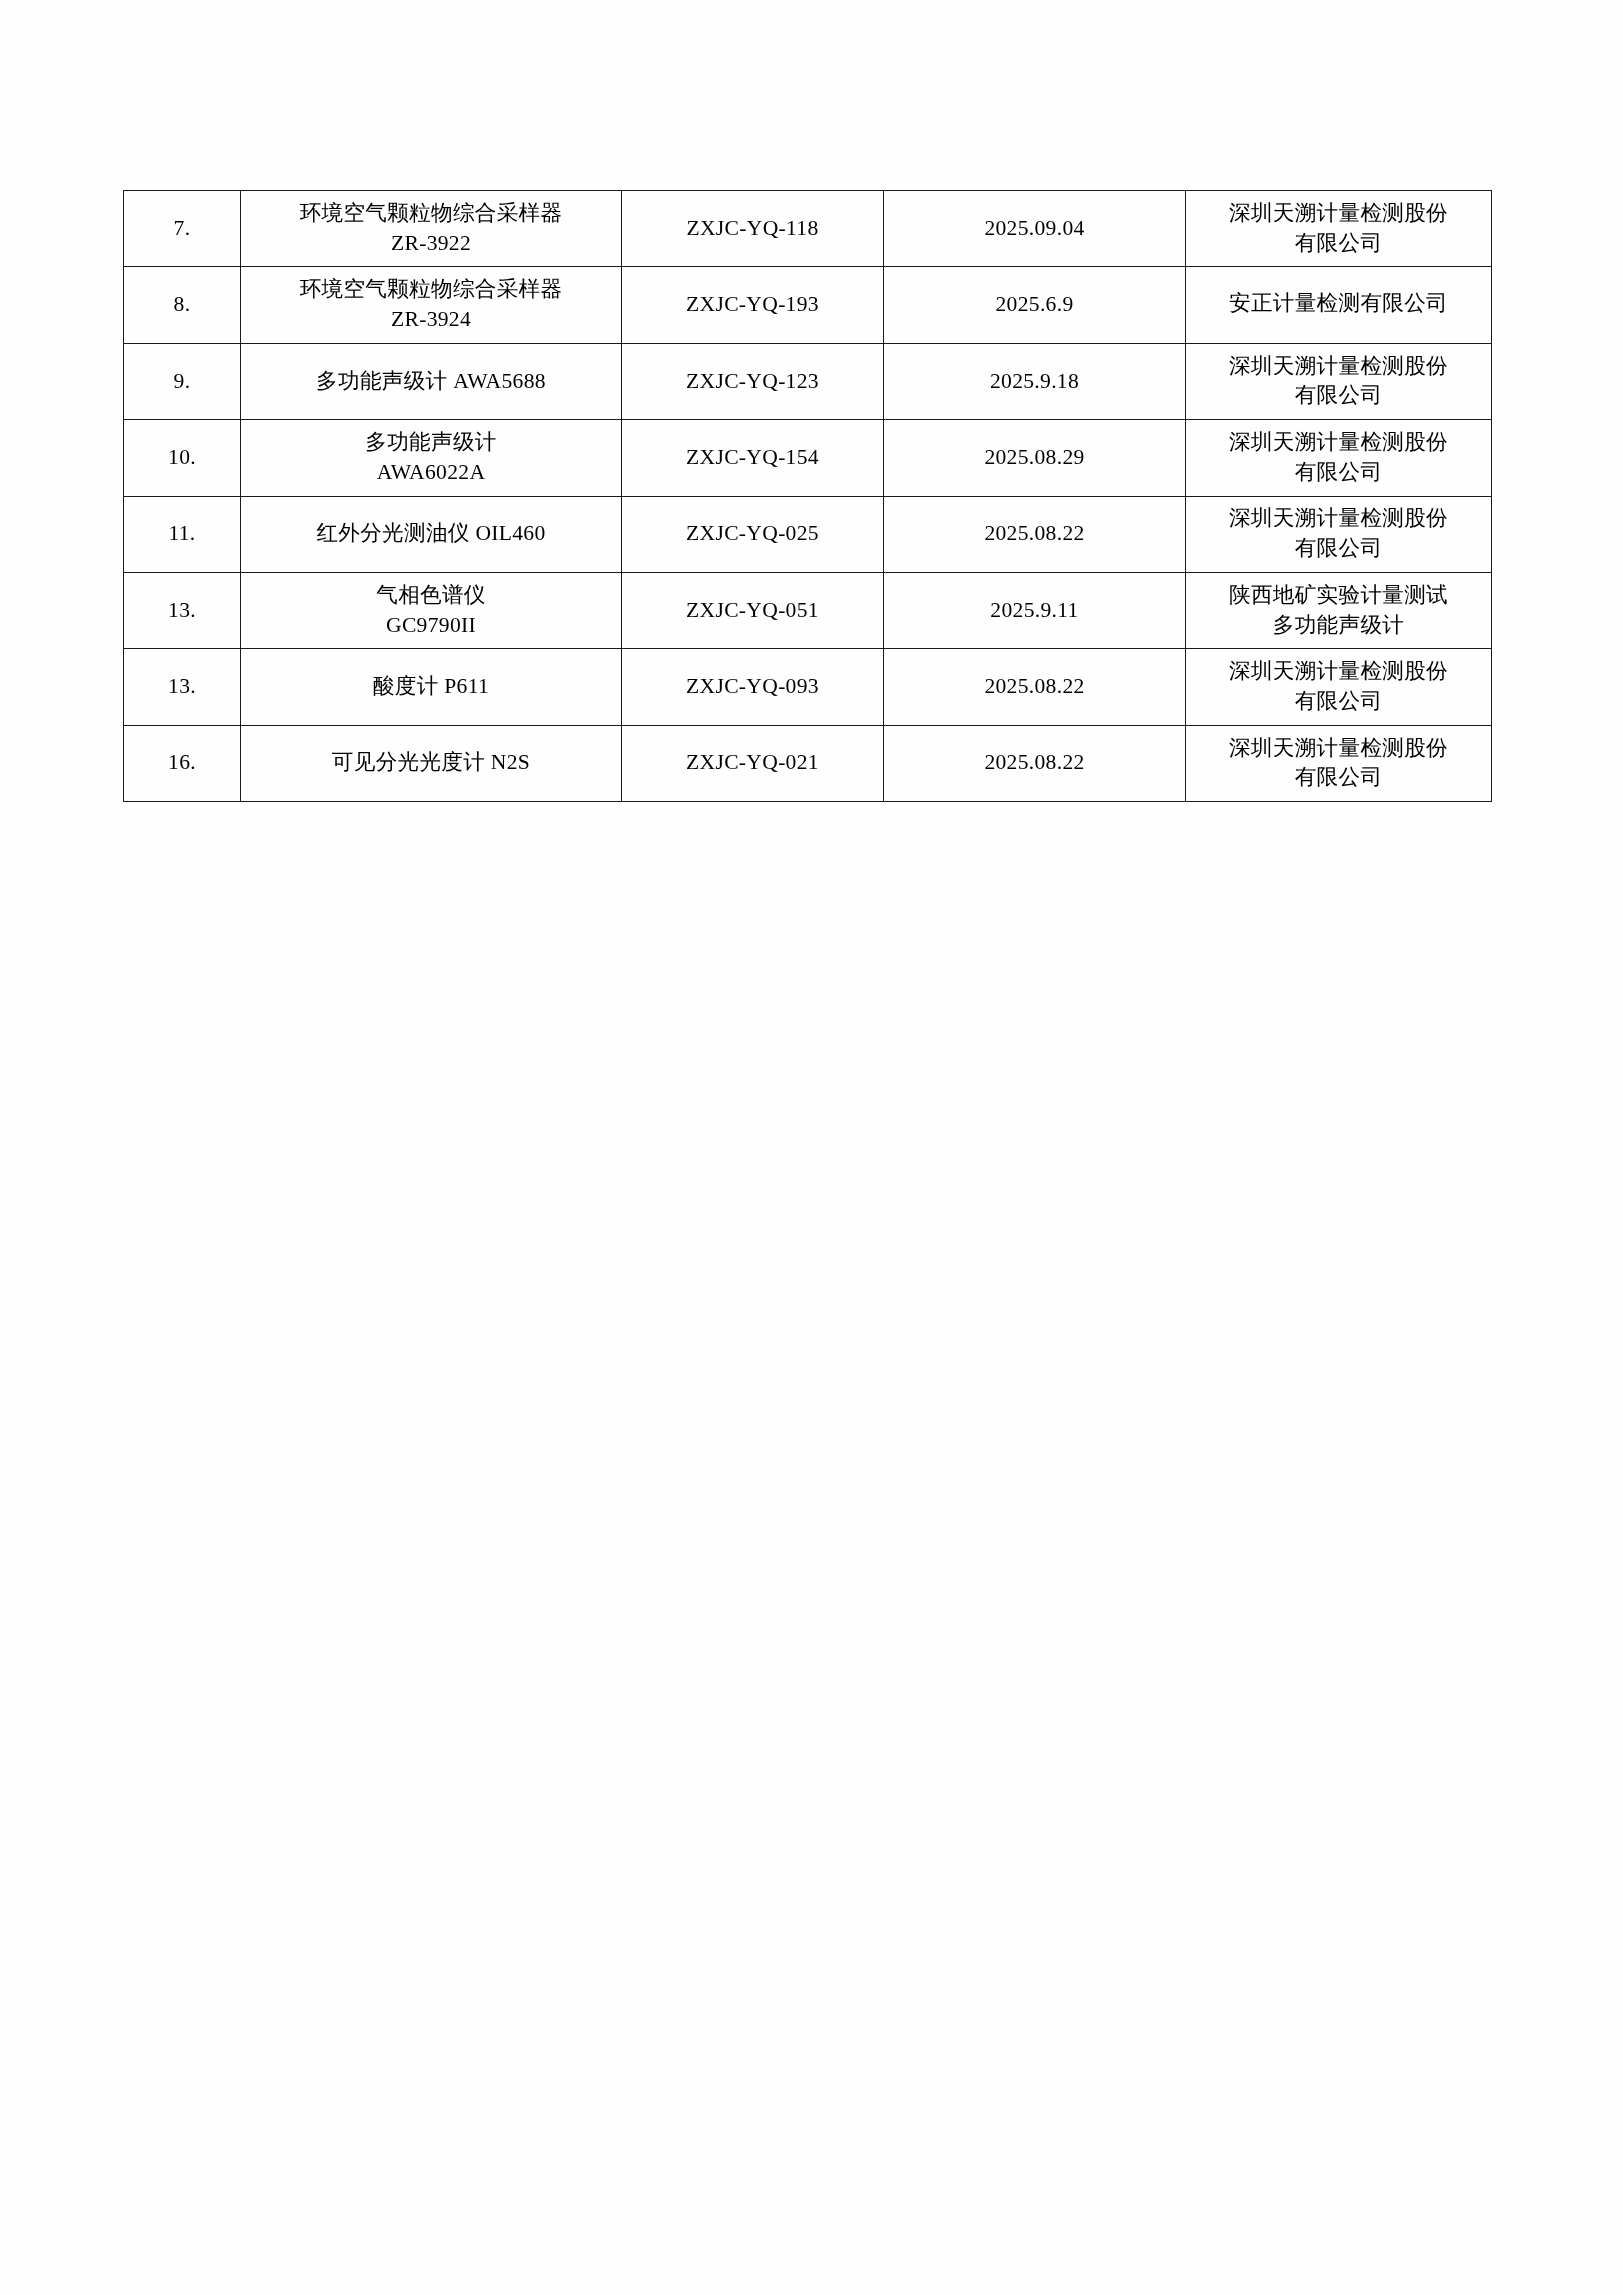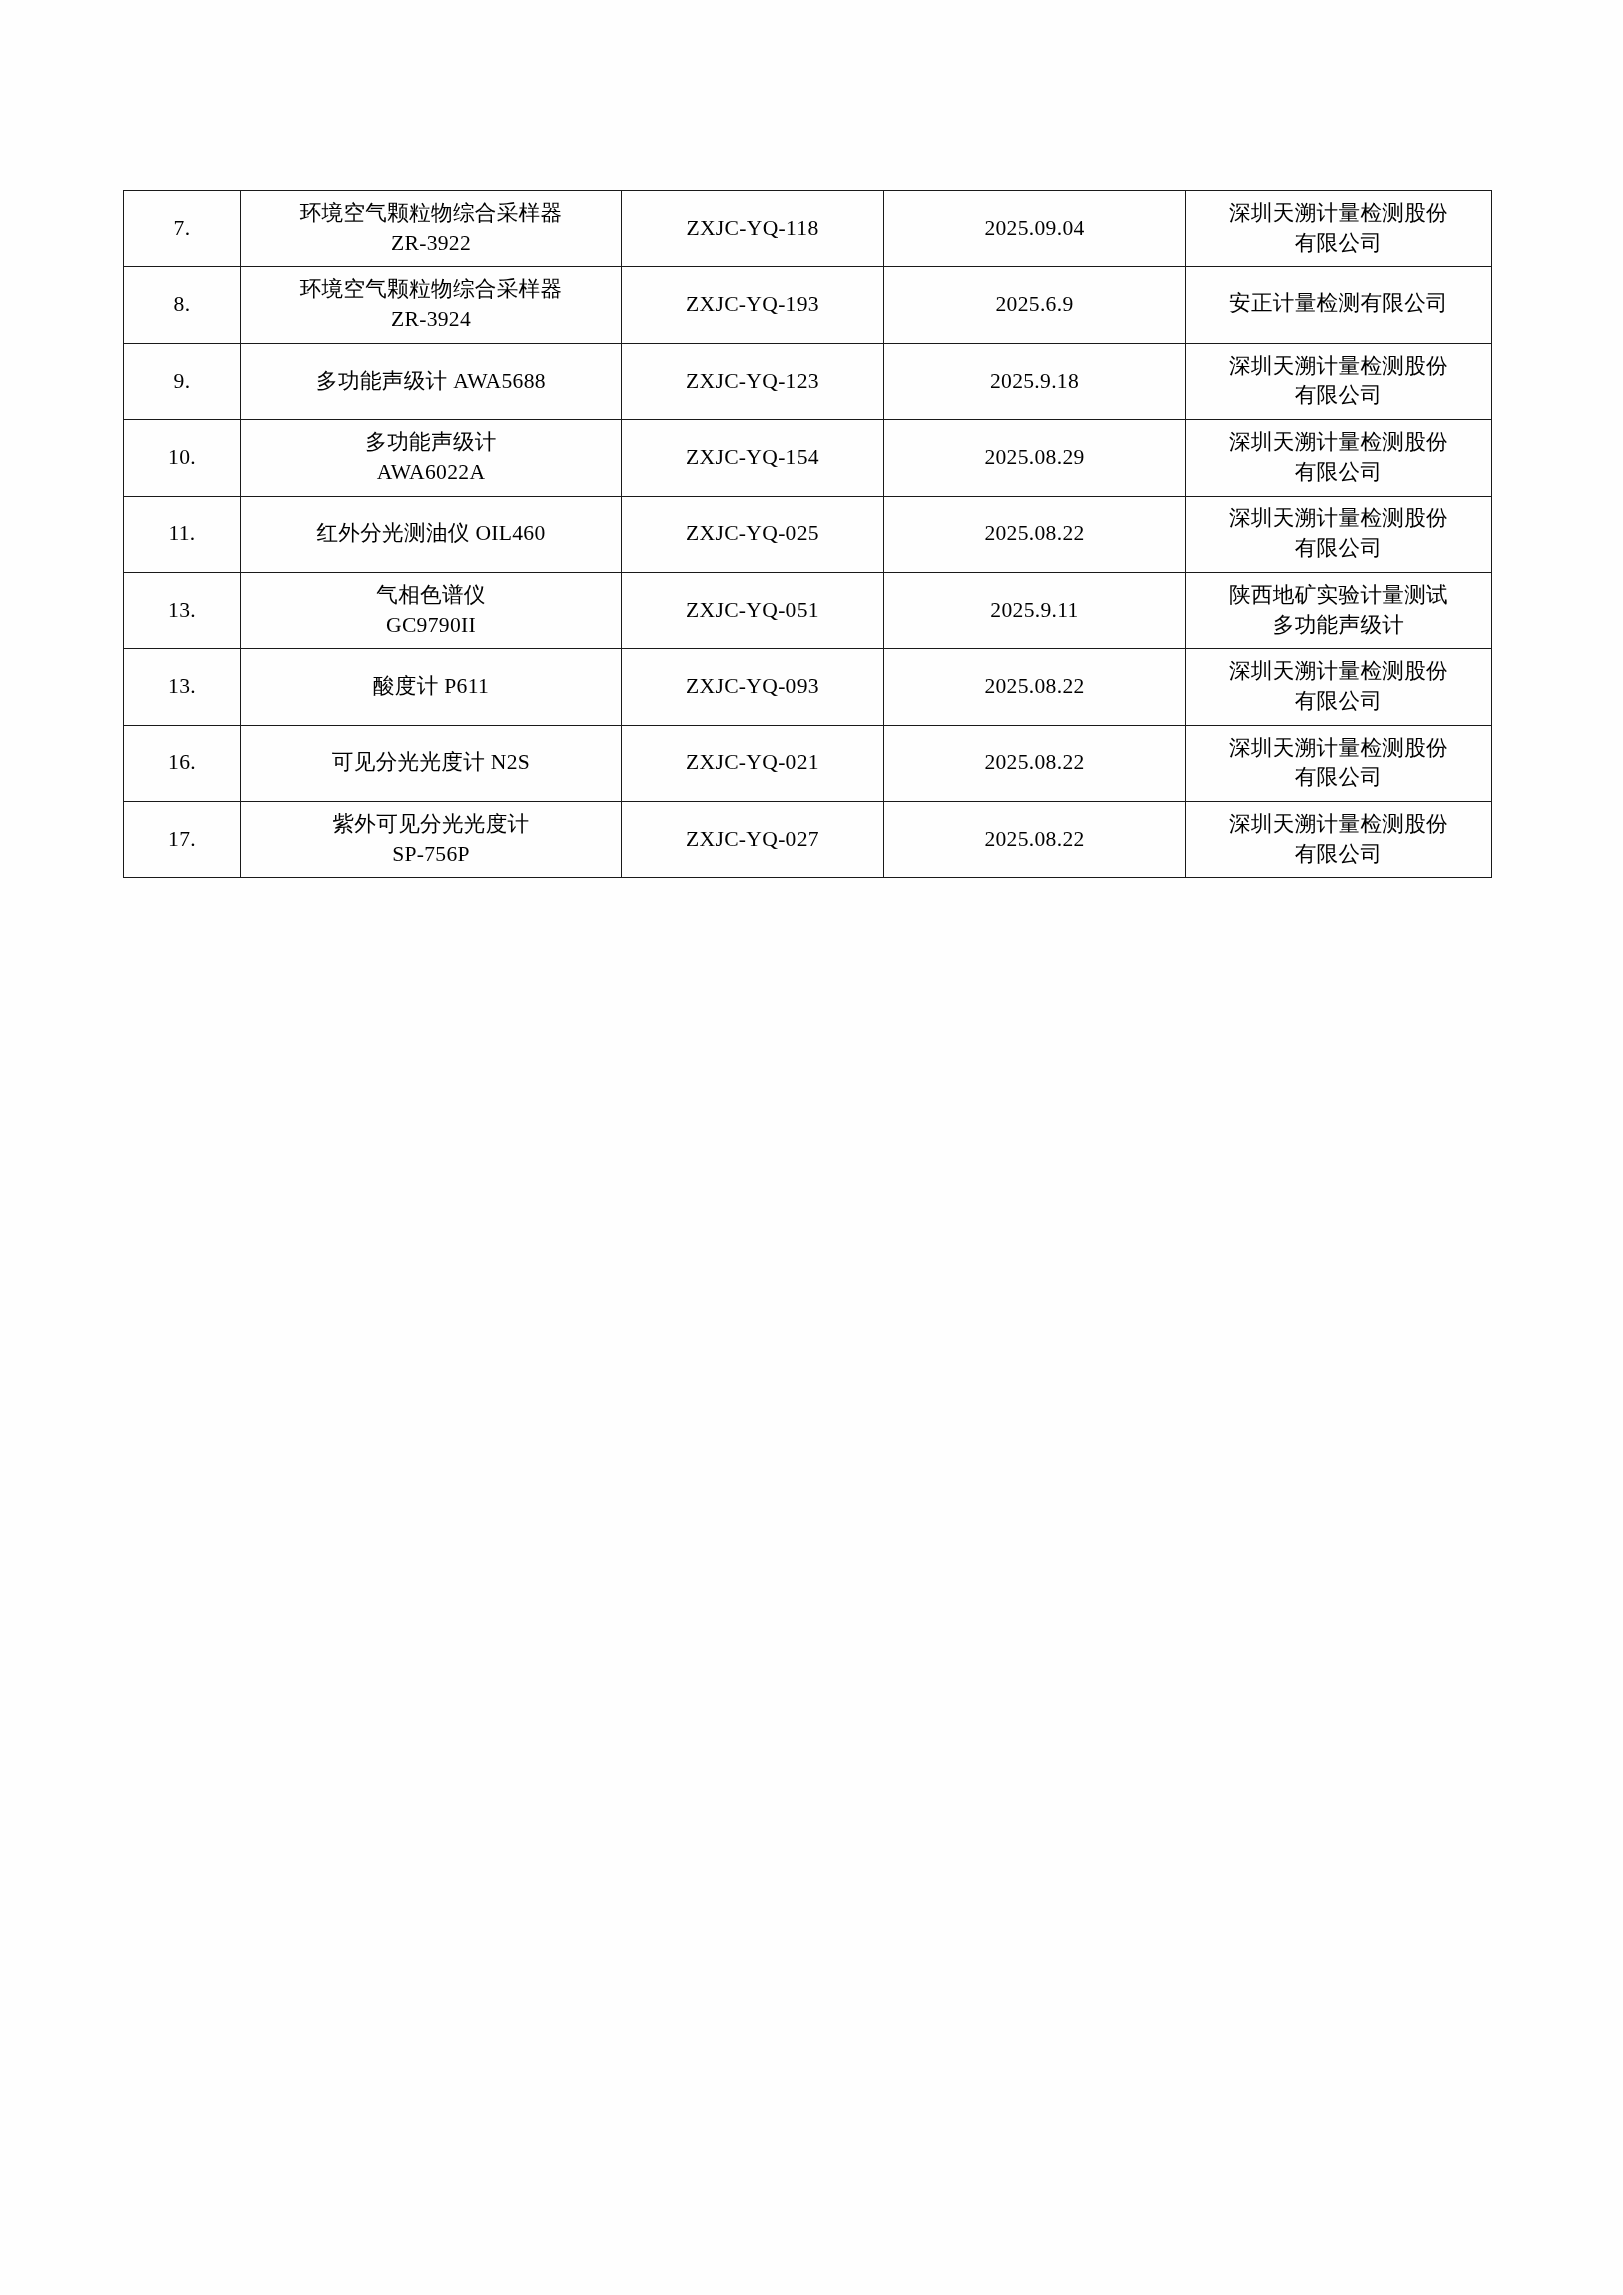--- a/index.html
+++ b/index.html
@@ -184,31 +184,18 @@
             <span class="line2">可见分光光度计 N2S</span>
           </td>
           <td class="code">ZXJC-YQ-021</td>
           <td class="date">2025.08.22</td>
           <td class="org">
             <span class="line2">深圳天溯计量检测股份</span>
             <span class="line2">有限公司</span>
           </td>
         </tr>
 
-        <tr>
-          <td class="idx">17.</td>
-          <td class="name">
-            <span class="line2">紫外可见分光光度计</span>
-            <span class="line2">SP-756P</span>
-          </td>
-          <td class="code">ZXJC-YQ-027</td>
-          <td class="date">2025.08.22</td>
-          <td class="org">
-            <span class="line2">深圳天溯计量检测股份</span>
-            <span class="line2">有限公司</span>
-          </td>
-        </tr>
 
       </tbody>
     </table>
   </div>
 </div>
 
 
 </body></html>

